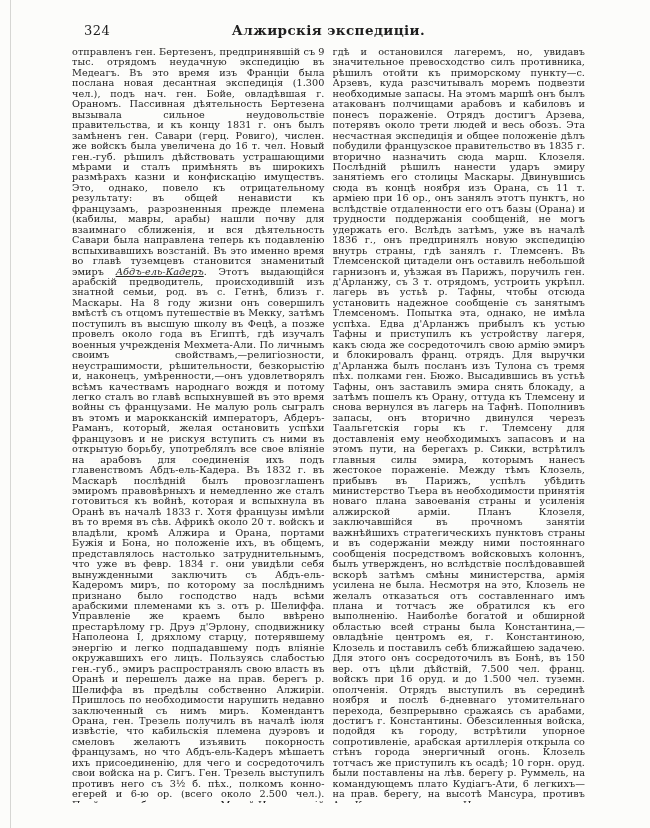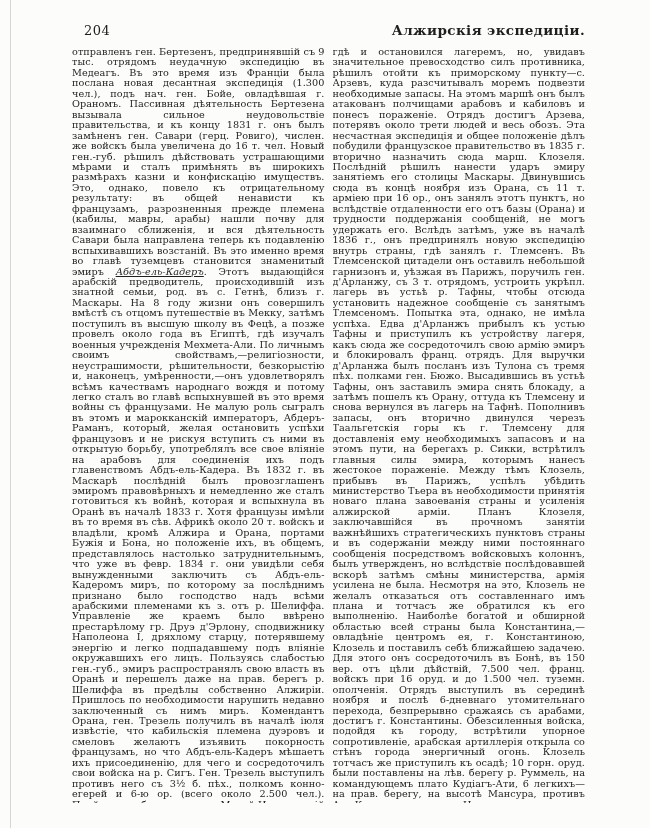--- a/index.html
+++ b/index.html
@@ -36,21 +36,21 @@
     left: 12px;
     top: 1px;
     font-size: 13px;
     letter-spacing: 0.5px;
   }
   .running-title {
     position: absolute;
     left: 0;
     right: 0;
     top: 0;
-    text-align: right;
+    text-align: center;
     font-weight: bold;
     font-size: 13.5px;
     letter-spacing: 0.4px;
   }
   .columns {
     position: absolute;
     top: 47px;
     left: 72px;
     width: 513px;
     height: 756px;
@@ -71,21 +71,21 @@
     text-decoration: underline;
   }
 </style>
 </head>
 <body>
 
 <div class="page">
   <div class="scan-line"></div>
 
   <div class="header">
-    <span class="page-number">204</span>
+    <span class="page-number">324</span>
     <span class="running-title">Алжирскія экспедиціи.</span>
   </div>
 
   <div class="columns">
     <div class="column">
       <span>отправленъ ген. Бертезенъ, предпринявшій съ 9 тыс. отрядомъ неудачную экспедицію въ Медеагъ. Въ это время изъ Франціи была послана новая десантная экспедиція (1.300 чел.), подъ нач. ген. Бойе, овладѣвшая г. Ораномъ. Пассивная дѣятельность Бертезена вызывала сильное неудовольствіе правительства, и къ концу 1831 г. онъ былъ замѣненъ ген. Савари (герц. Ровиго), числен. же войскъ была увеличена до 16 т. чел. Новый ген.-губ. рѣшилъ дѣйствовать устрашающими мѣрами и сталъ примѣнять въ широкихъ размѣрахъ казни и конфискацію имуществъ. Это, однако, повело къ отрицательному результату: въ общей ненависти къ французамъ, разрозненныя прежде племена (кабилы, мавры, арабы) нашли почву для взаимнаго сближенія, и вся дѣятельность Савари была направлена теперь къ подавленію вспыхивавшихъ возстаній. Въ это именно время во главѣ туземцевъ становится знаменитый эмиръ </span><span class="term">Абдъ-ель-Кадеръ</span><span>. Этотъ выдающійся арабскій предводитель, происходившій изъ знатной семьи, род. въ с. Гетнѣ, близъ г. Маскары. На 8 году жизни онъ совершилъ вмѣстѣ съ отцомъ путешествіе въ Мекку, затѣмъ поступилъ въ высшую школу въ Фецѣ, а позже провелъ около года въ Египтѣ, гдѣ изучалъ военныя учрежденія Мехмета-Али. По личнымъ своимъ свойствамъ,—религіозности, неустрашимости, рѣшительности, безкорыстію и, наконецъ, умѣренности,—онъ удовлетворялъ всѣмъ качествамъ народнаго вождя и потому легко сталъ во главѣ вспыхнувшей въ это время войны съ французами. Не малую роль сыгралъ въ этомъ и марокканскій императоръ, Абдеръ-Раманъ, который, желая остановить успѣхи французовъ и не рискуя вступить съ ними въ открытую борьбу, употреблялъ все свое вліяніе на арабовъ для соединенія ихъ подъ главенствомъ Абдъ-ель-Кадера. Въ 1832 г. въ Маскарѣ послѣдній былъ провозглашенъ эмиромъ правовѣрныхъ и немедленно же сталъ готовиться къ войнѣ, которая и вспыхнула въ Оранѣ въ началѣ 1833 г. Хотя французы имѣли въ то время въ сѣв. Африкѣ около 20 т. войскъ и владѣли, кромѣ Алжира и Орана, портами Бужія и Бона, но положеніе ихъ, въ общемъ, представлялось настолько затруднительнымъ, что уже въ февр. 1834 г. они увидѣли себя вынужденными заключить съ Абдъ-ель-Кадеромъ миръ, по которому за послѣднимъ признано было господство надъ всѣми арабскими племенами къ з. отъ р. Шелиффа. Управленіе же краемъ было ввѣрено престарѣлому гр. Друэ д'Эрлону, сподвижнику Наполеона I, дряхлому старцу, потерявшему энергію и легко подпадавшему подъ вліяніе окружавшихъ его лицъ. Пользуясь слабостью ген.-губ., эмиръ распространялъ свою власть въ Оранѣ и перешелъ даже на прав. берегъ р. Шелиффа въ предѣлы собственно Алжиріи. Пришлось по необходимости нарушить недавно заключенный съ нимъ миръ. Комендантъ Орана, ген. Трезель получилъ въ началѣ іюля извѣстіе, что кабильскія племена дуэровъ и смеловъ желаютъ изъявить покорность французамъ, но что Абдъ-ель-Кадеръ мѣшаетъ ихъ присоединенію, для чего и сосредоточилъ свои войска на р. Сигъ. Ген. Трезель выступилъ противъ него съ 3½ б. пѣх., полкомъ конно-егерей и 6-ю ор. (всего около 2.500 чел.). Пройдя съ боемъ чрезъ Мулей-Измаильскій лѣсъ, онъ достигъ р. Сигъ,</span>
     </div>
     <div class="column">
       <span>гдѣ и остановился лагеремъ, но, увидавъ значительное превосходство силъ противника, рѣшилъ отойти къ приморскому пункту—с. Арзевъ, куда разсчитывалъ моремъ подвезти необходимые запасы. На этомъ маршѣ онъ былъ атакованъ полчищами арабовъ и кабиловъ и понесъ пораженіе. Отрядъ достигъ Арзева, потерявъ около трети людей и весь обозъ. Эта несчастная экспедиція и общее положеніе дѣлъ побудили французское правительство въ 1835 г. вторично назначить сюда марш. Клозеля. Послѣдній рѣшилъ нанести ударъ эмиру занятіемъ его столицы Маскары. Двинувшись сюда въ концѣ ноября изъ Орана, съ 11 т. арміею при 16 ор., онъ занялъ этотъ пунктъ, но вслѣдствіе отдаленности его отъ базы (Орана) и трудности поддержанія сообщеній, не могъ удержать его. Вслѣдъ затѣмъ, уже въ началѣ 1836 г., онъ предпринялъ новую экспедицію внутрь страны, гдѣ занялъ г. Тлемсенъ. Въ Тлемсенской цитадели онъ оставилъ небольшой гарнизонъ и, уѣзжая въ Парижъ, поручилъ ген. д'Арланжу, съ 3 т. отрядомъ, устроить укрѣпл. лагерь въ устьѣ р. Тафны, чтобы отсюда установить надежное сообщеніе съ занятымъ Тлемсеномъ. Попытка эта, однако, не имѣла успѣха. Едва д'Арланжъ прибылъ къ устью Тафны и приступилъ къ устройству лагеря, какъ сюда же сосредоточилъ свою армію эмиръ и блокировалъ франц. отрядъ. Для выручки д'Арланжа былъ посланъ изъ Тулона съ тремя пѣх. полками ген. Бюжо. Высадившись въ устьѣ Тафны, онъ заставилъ эмира снять блокаду, а затѣмъ пошелъ къ Орану, оттуда къ Тлемсену и снова вернулся въ лагерь на Тафнѣ. Пополнивъ запасы, онъ вторично двинулся черезъ Таальгетскія горы къ г. Тлемсену для доставленія ему необходимыхъ запасовъ и на этомъ пути, на берегахъ р. Сикки, встрѣтилъ главныя силы эмира, которымъ нанесъ жестокое пораженіе. Между тѣмъ Клозель, прибывъ въ Парижъ, успѣлъ убѣдить министерство Тьера въ необходимости принятія новаго плана завоеванія страны и усиленія алжирской арміи. Планъ Клозеля, заключавшійся въ прочномъ занятіи важнѣйшихъ стратегическихъ пунктовъ страны и въ содержаніи между ними постояннаго сообщенія посредствомъ войсковыхъ колоннъ, былъ утвержденъ, но вслѣдствіе послѣдовавшей вскорѣ затѣмъ смѣны министерства, армія усилена не была. Несмотря на это, Клозель не желалъ отказаться отъ составленнаго имъ плана и тотчасъ же обратился къ его выполненію. Наиболѣе богатой и обширной областью всей страны была Константина,—овладѣніе центромъ ея, г. Константиною, Клозель и поставилъ себѣ ближайшею задачею. Для этого онъ сосредоточилъ въ Бонѣ, въ 150 вер. отъ цѣли дѣйствій, 7.500 чел. франц. войскъ при 16 оруд. и до 1.500 чел. туземн. ополченія. Отрядъ выступилъ въ серединѣ ноября и послѣ 6-дневнаго утомительнаго перехода, безпрерывно сражаясь съ арабами, достигъ г. Константины. Обезсиленныя войска, подойдя къ городу, встрѣтили упорное сопротивленіе, арабская артиллерія открыла со стѣнъ города энергичный огонь. Клозель тотчасъ же приступилъ къ осадѣ; 10 горн. оруд. были поставлены на лѣв. берегу р. Руммель, на командующемъ плато Кудіагъ-Ати, 6 легкихъ—на прав. берегу, на высотѣ Мансура, противъ Аль-Кантарскаго моста. Но огонь ихъ оказался безсиль-</span>
     </div>

